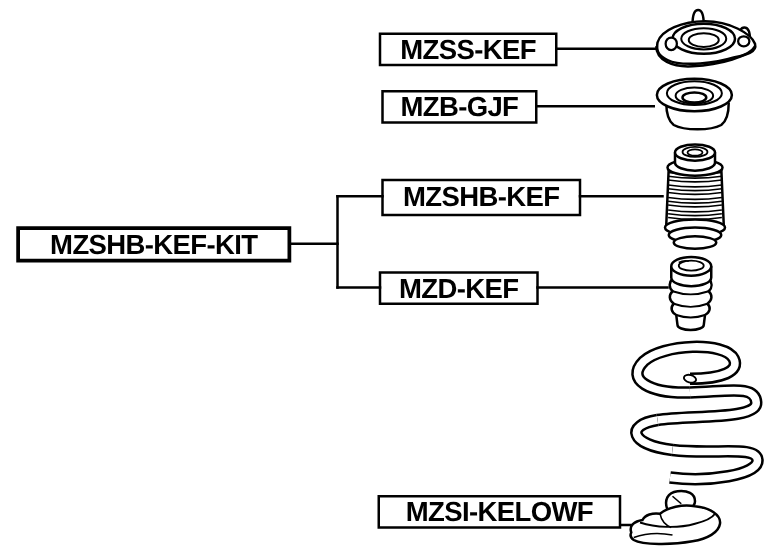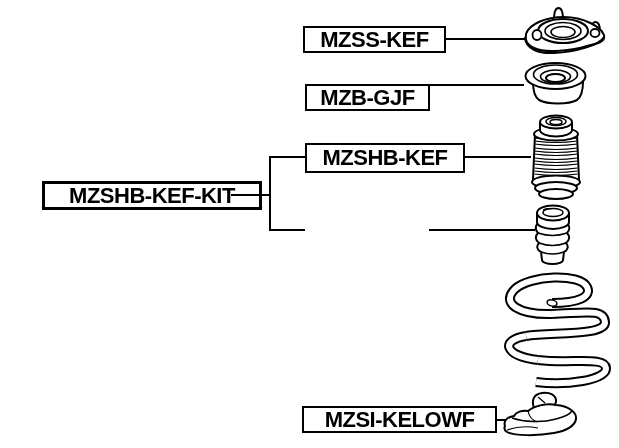--- a/index.html
+++ b/index.html
@@ -6,40 +6,41 @@
   .canvas{
     position:relative;width:619px;height:448px;background:#ffffff;overflow:hidden;
     font-family:"Liberation Sans",sans-serif;
   }
   .label-box{
     position:absolute;box-sizing:border-box;
     border:2px solid #000;background:#fff;color:#000;
     font-weight:bold;font-size:22px;line-height:1;letter-spacing:-0.5px;
     display:flex;align-items:center;justify-content:center;white-space:nowrap;
   }
-  .label-box.kit{border-width:3px;margin-left:29px;}
+  .label-box.kit{border-width:3px;}
   .hline{position:absolute;height:2px;background:#000;}
   .vline{position:absolute;width:2px;background:#000;}
   .drawing{position:absolute;}
 </style>
 </head>
 <body>
 
 <div class="canvas">
 
   <div class="label-box kit" style="left:13px;top:181px;width:220px;height:29px;">MZSHB-KEF-KIT</div>
 
   <div class="label-box" style="left:303px;top:26px;width:143px;height:27px;">MZSS-KEF</div>
 
-  <div class="label-box" style="left:305px;top:72px;width:125px;height:27px;margin-top:12px;">MZB-GJF</div>
+  <div class="label-box" style="left:305px;top:72px;width:125px;height:27px;">MZB-GJF</div>
 
   <div class="label-box" style="left:305px;top:143px;width:160px;height:30px;">MZSHB-KEF</div>
 
+  <div class="label-box" style="left:303px;top:217px;width:128px;height:27px;">MZD-KEF</div>
 
-  <div class="label-box" style="left:302px;top:406px;width:195px;height:27px;">MZSI-KELOWF</div>
+  <div class="label-box" style="left:302px;top:396px;width:195px;height:27px;">MZSI-KELOWF</div>
 
   <div class="hline" style="left:444px;top:38px;width:84px;"></div>
   <div class="hline" style="left:428px;top:84px;width:96px;"></div>
   <div class="hline" style="left:463px;top:156px;width:68px;"></div>
   <div class="hline" style="left:429px;top:229px;width:106px;"></div>
   <div class="hline" style="left:496px;top:419px;width:16px;"></div>
 
   <div class="hline" style="left:231px;top:194px;width:40px;"></div>
   <div class="vline" style="left:269px;top:156px;height:75px;"></div>
   <div class="hline" style="left:269px;top:156px;width:38px;"></div>

